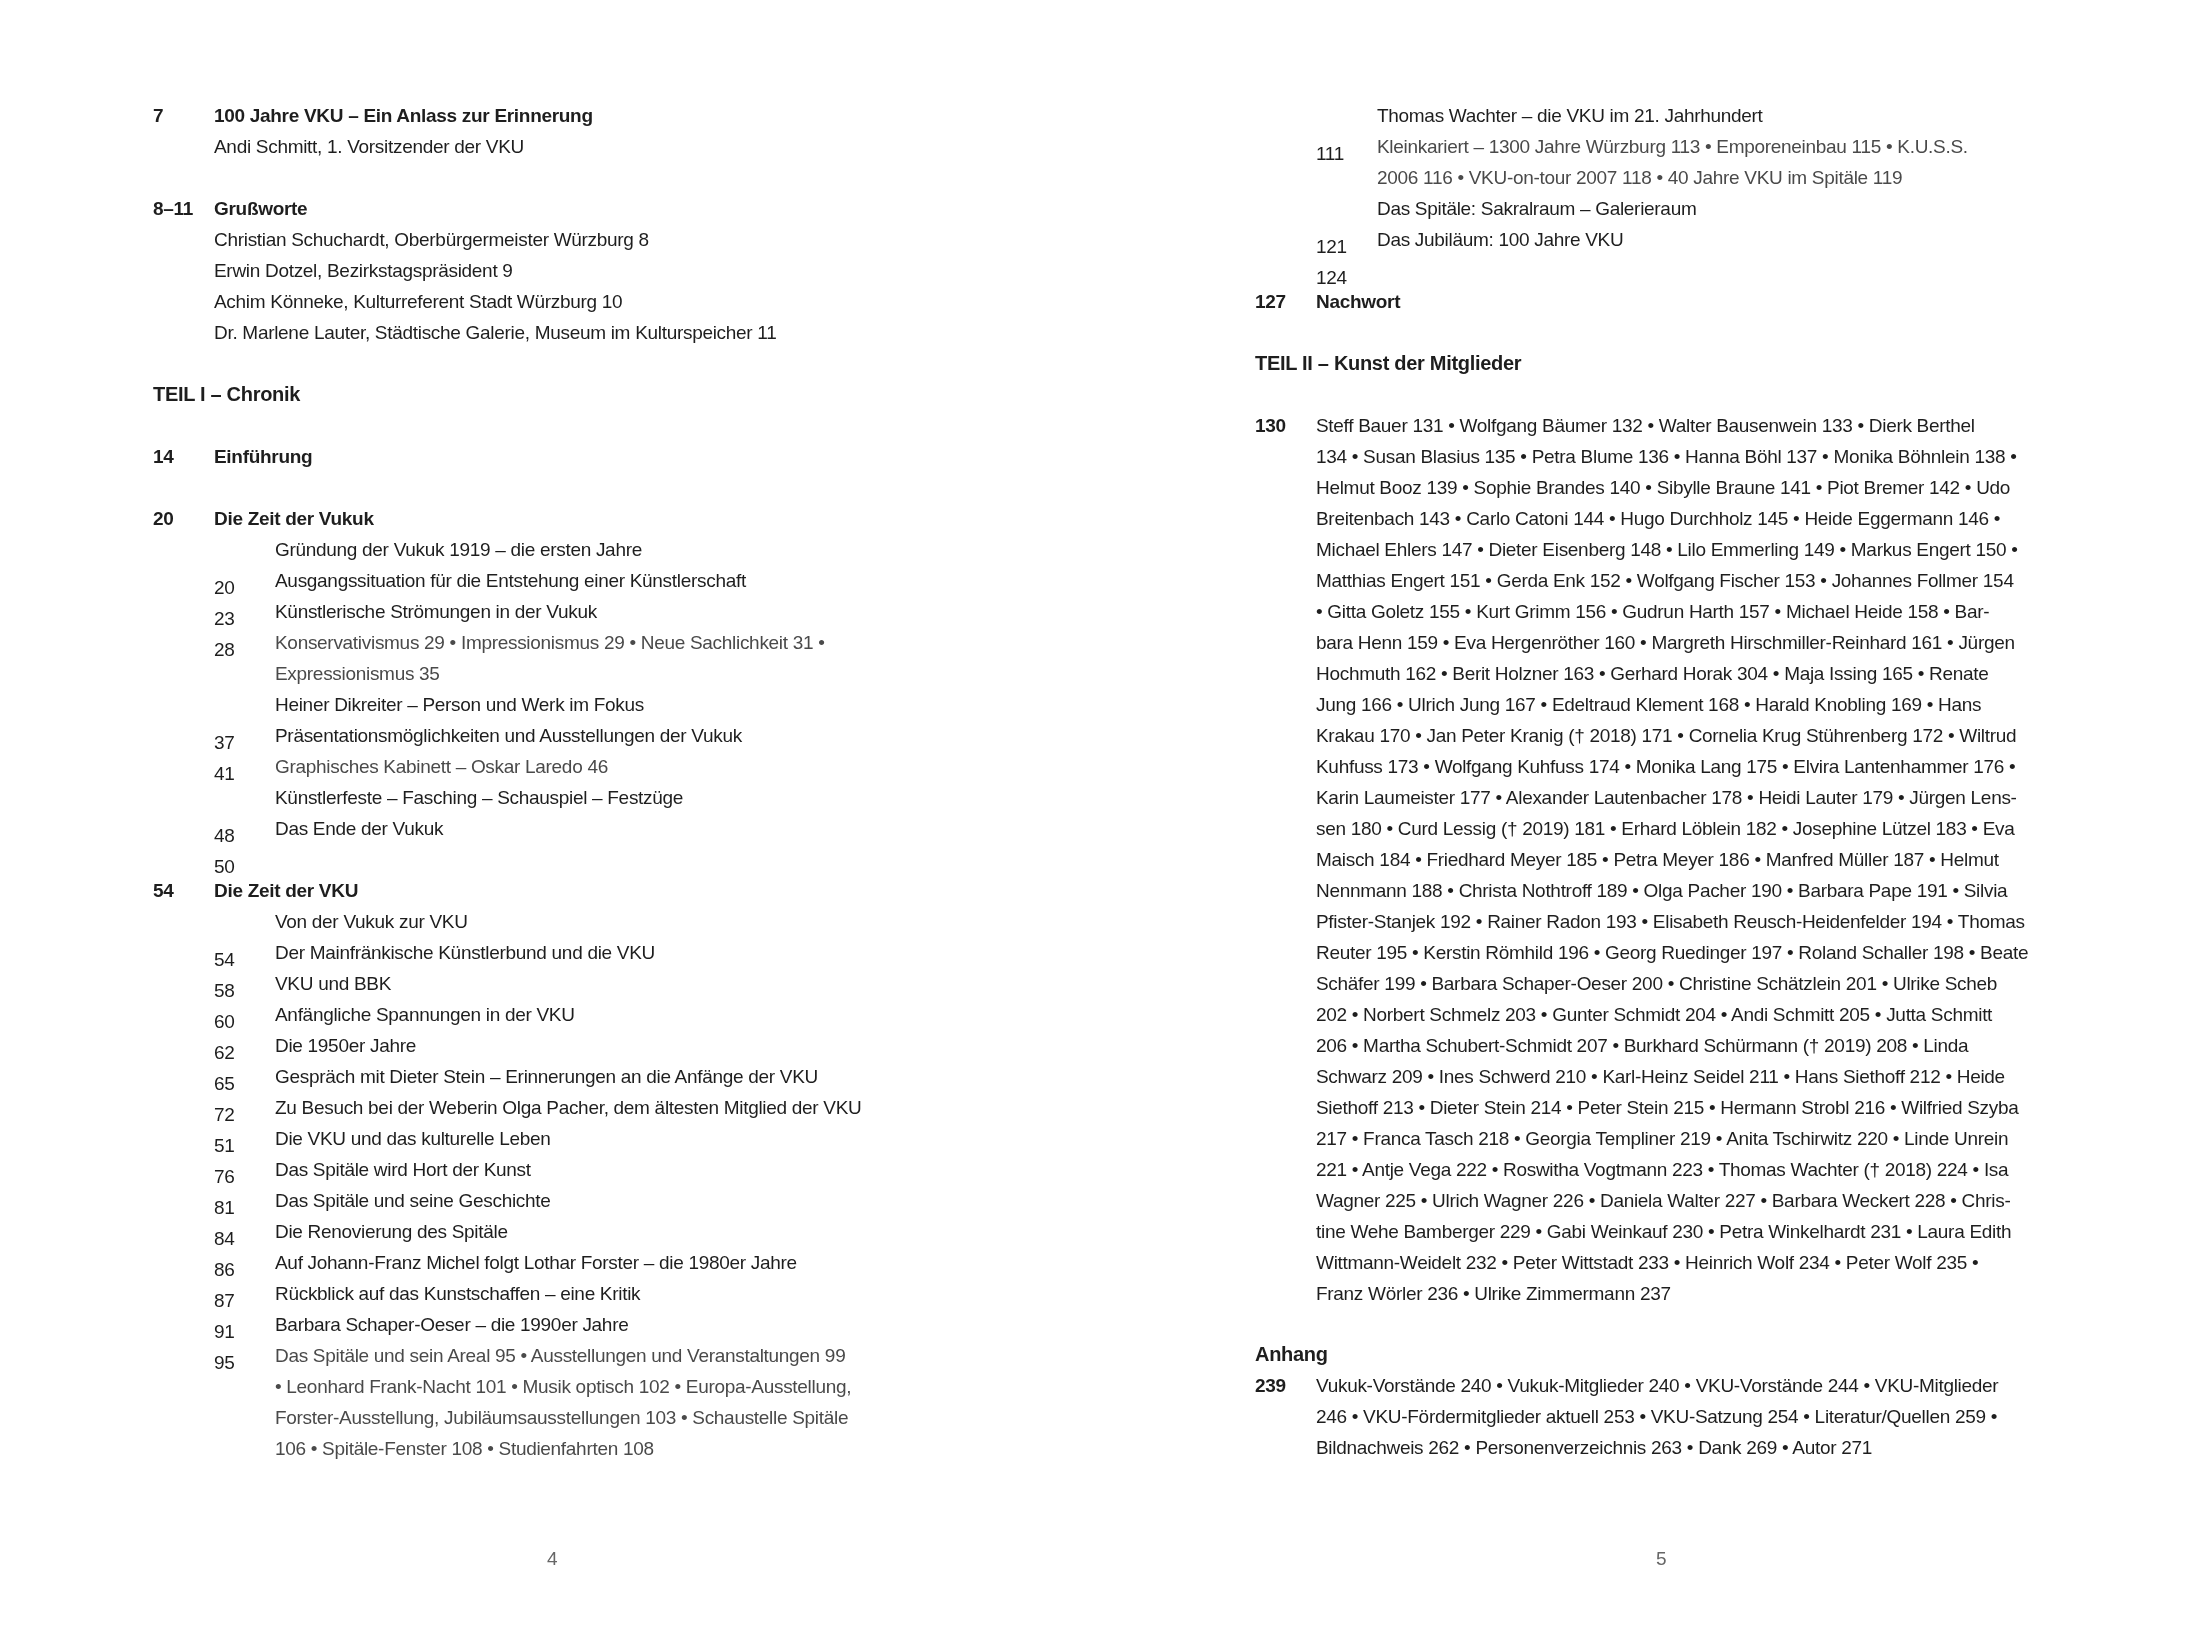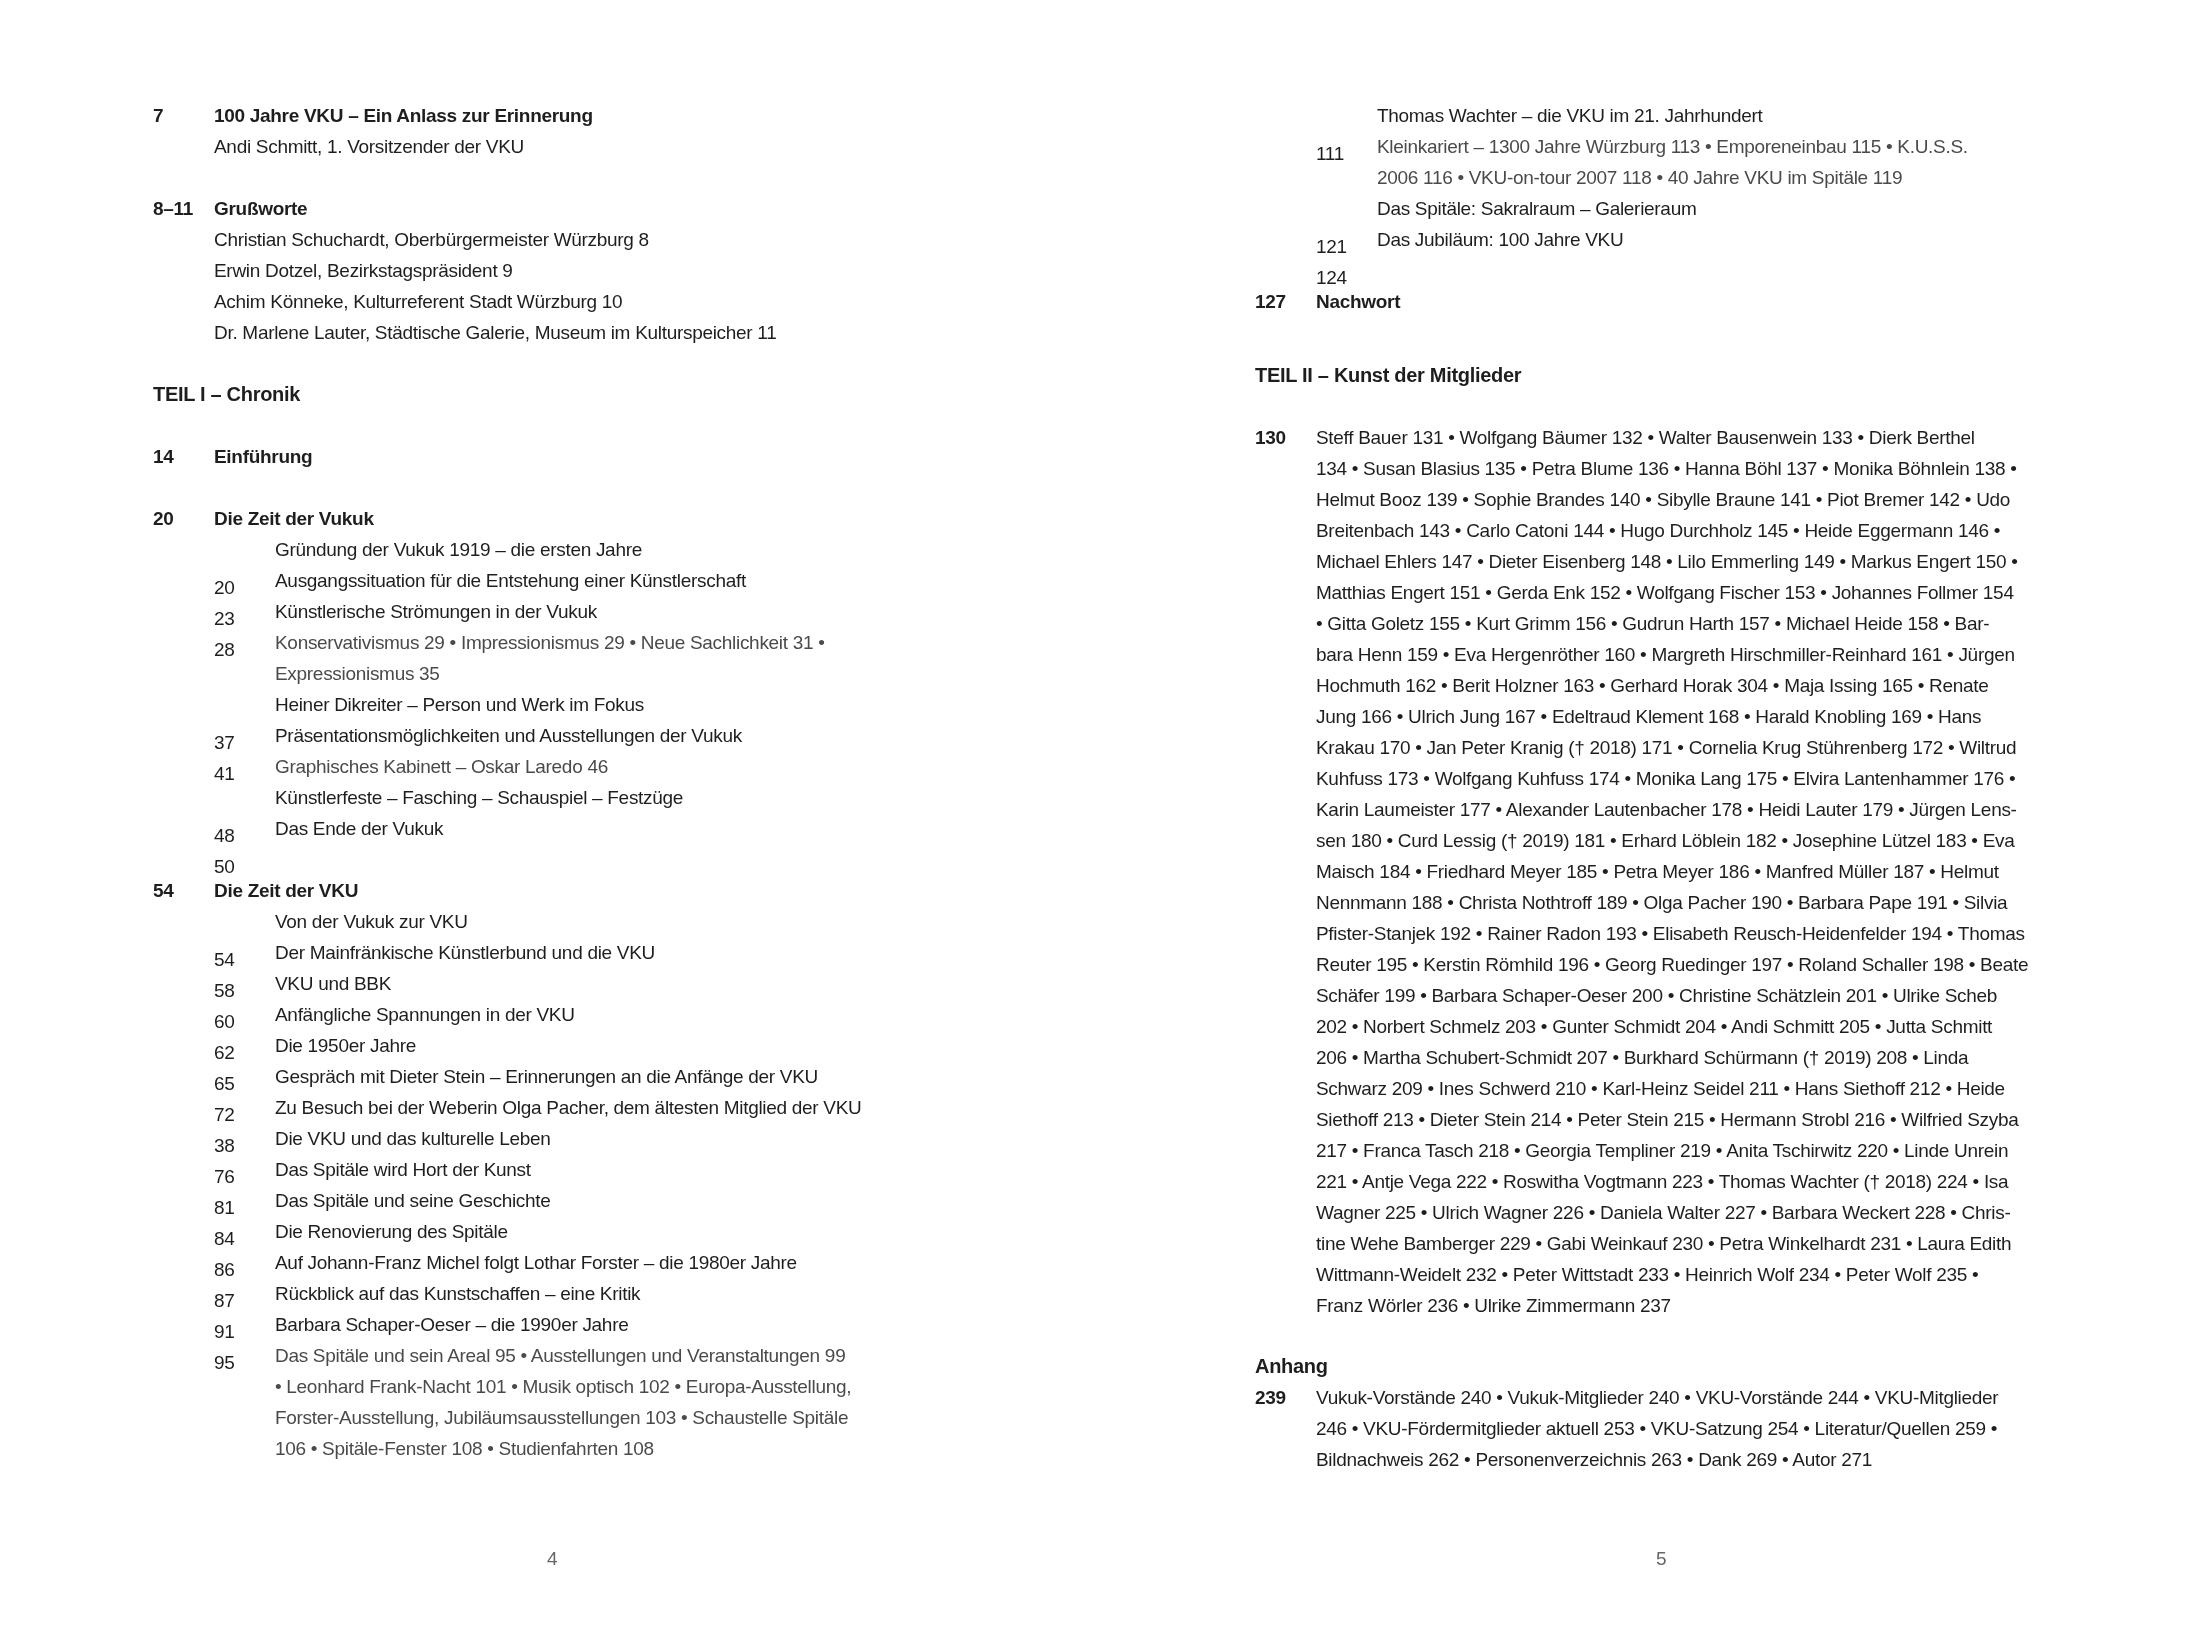--- a/index.html
+++ b/index.html
@@ -132,21 +132,21 @@
     </div>
   <div class="row sub">
       <span class="num">65</span>
       <span class="txt">Die 1950er Jahre</span>
     </div>
   <div class="row sub">
       <span class="num">72</span>
       <span class="txt">Gespräch mit Dieter Stein – Erinnerungen an die Anfänge der VKU</span>
     </div>
   <div class="row sub">
-      <span class="num">38</span>
+      <span class="num">51</span>
       <span class="txt">Zu Besuch bei der Weberin Olga Pacher, dem ältesten Mitglied der VKU</span>
     </div>
   <div class="row sub">
       <span class="num">76</span>
       <span class="txt">Die VKU und das kulturelle Leben</span>
     </div>
   <div class="row sub">
       <span class="num">81</span>
       <span class="txt">Das Spitäle wird Hort der Kunst</span>
     </div>
@@ -202,21 +202,21 @@
   <div class="row sub">
       <span class="num">124</span>
       <span class="txt">Das Jubiläum: 100 Jahre VKU</span>
     </div>
   <div class="gap"></div>
 
   <div class="row bold">
     <span class="num">127</span>
     <span class="txt">Nachwort</span>
   </div>
-  <div class="row part" style="margin-top:43px">
+  <div class="row part" style="margin-top:31px">
     <span class="num">TEIL II – Kunst der Mitglieder</span>
   </div>
   <div class="gap"></div>
 
   <div class="row list">
     <span class="num bold">130</span>
     <span class="txt">Steff Bauer 131 • Wolfgang Bäumer 132 • Walter Bausenwein 133 • Dierk Berthel</span>
   </div>
   <div id="members-rest">
       <div class="row list">

